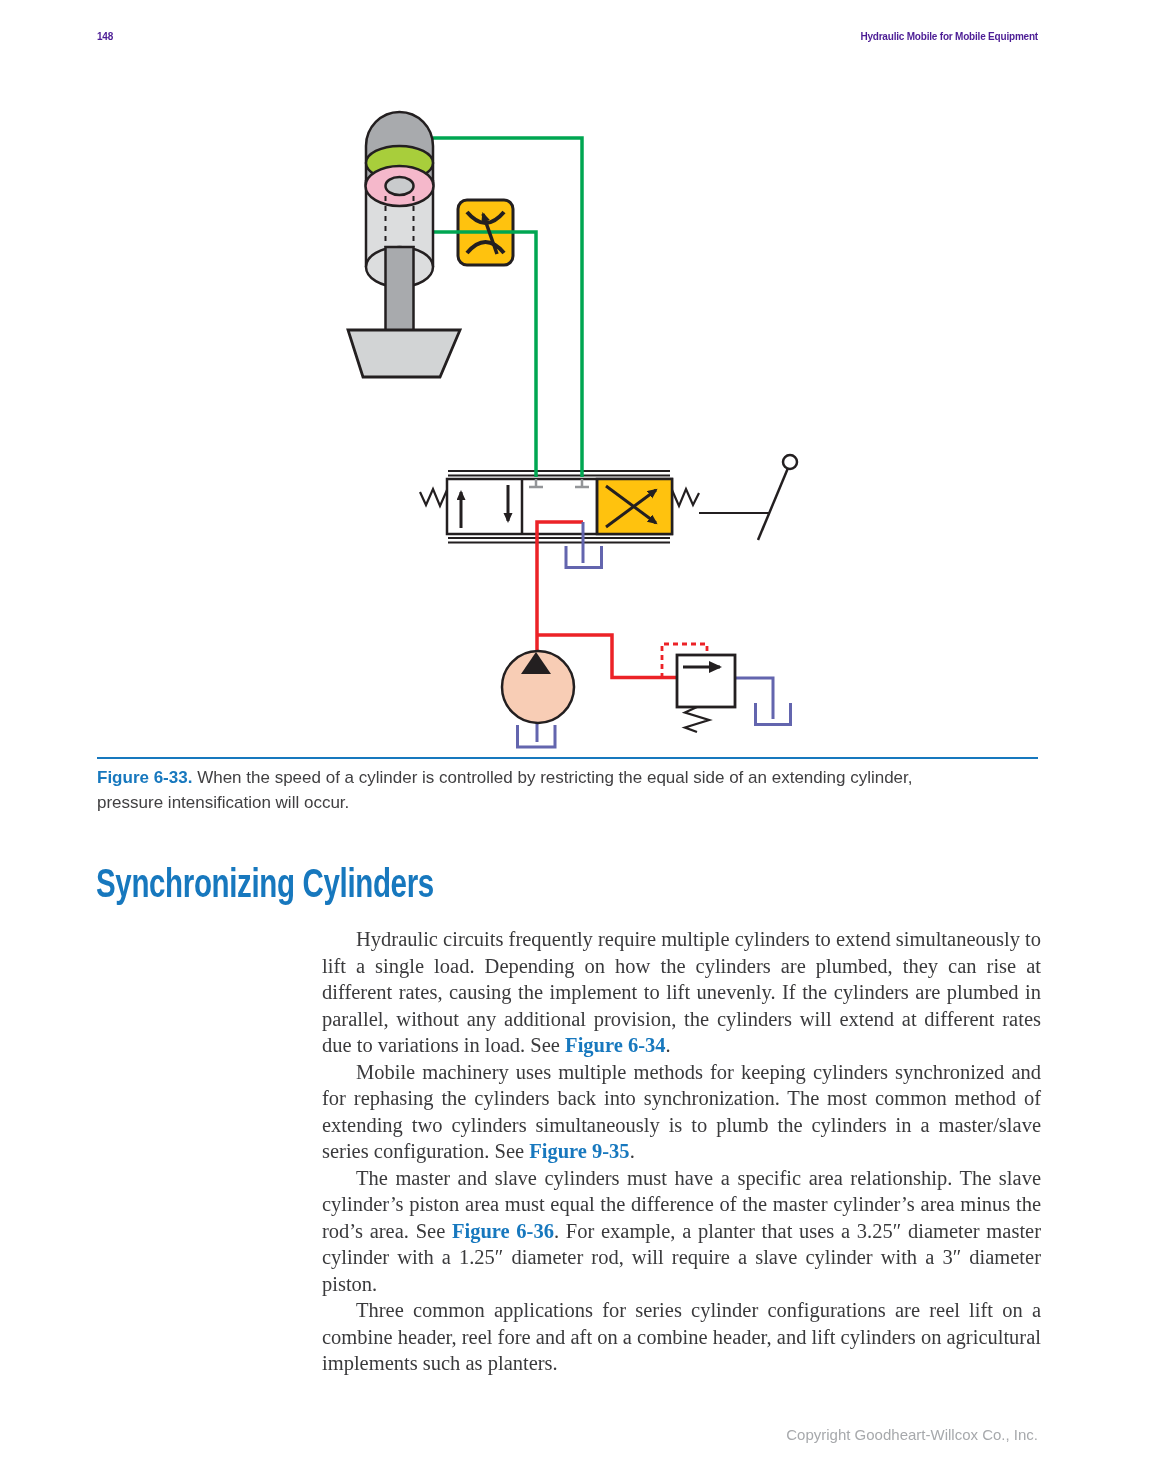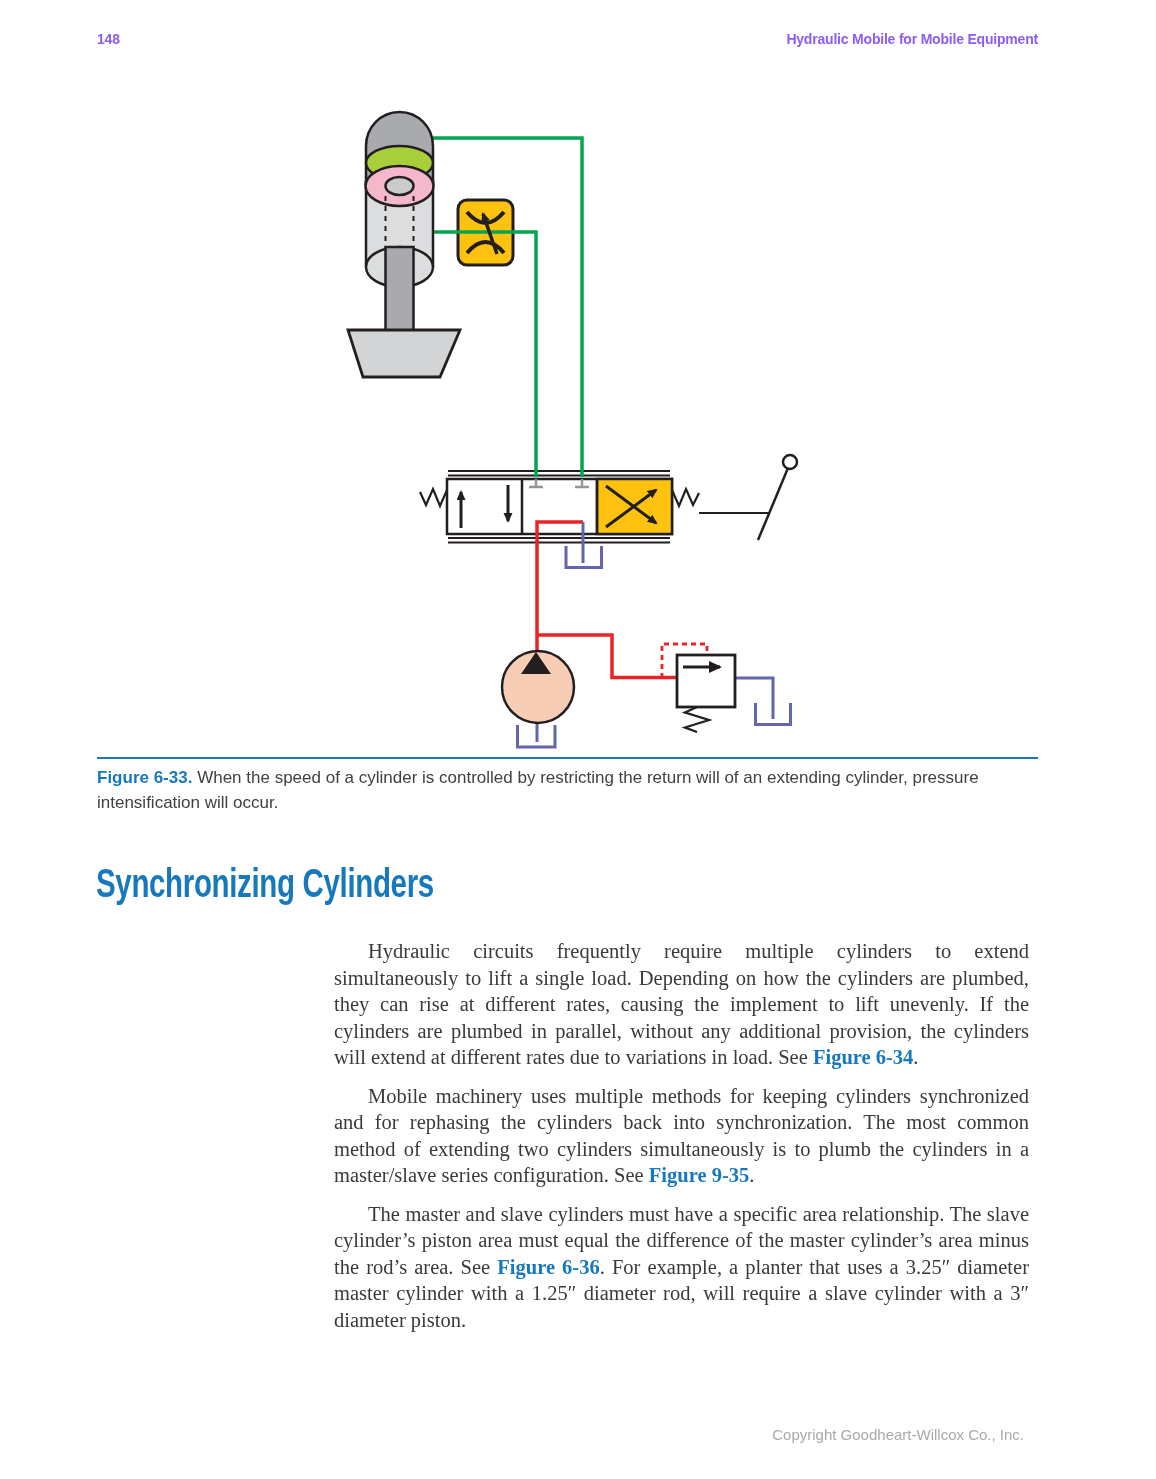--- a/index.html
+++ b/index.html
@@ -1,35 +1,35 @@
 <!DOCTYPE html>
 <html style="--c-accent_blue: #1778BE; --c-line_green: #00A651; --c-line_red: #EC2227; --c-line_blue: #6365AE; --c-valve_yellow: #FFC20E; --c-pump_pink: #F8CDB5; --c-piston_pink: #F5B8CB; --c-piston_green: #A8CE3B; --c-gray_dark: #A8AAAD; --c-gray_light: #DCDDDE; --c-outline: #231F20; --c-text_dark: #3A3A3C; --c-caption_gray: #414042; --c-footer_gray: #A7A9AC;"><head>
 <meta charset="utf-8">
 <style>
   html,body{margin:0;padding:0;background:#ffffff;}
   body{width:1156px;height:1479px;position:relative;font-family:"Liberation Sans",sans-serif;overflow:hidden;}
 
-  .hdr{position:absolute;top:31px;font-size:14px;font-weight:bold;color:#8b5cf6;letter-spacing:-0.2px;}
+  .hdr{position:absolute;top:31px;font-size:10px;font-weight:bold;color:#4c1d95;letter-spacing:-0.2px;}
   #hdr-num{left:97px;}
   #hdr-title{right:118px;}
 
   #figure-wrap{position:absolute;left:330px;top:95px;width:480px;height:660px;}
   #figure-wrap svg{width:100%;height:100%;display:block;}
 
   #caption-rule{position:absolute;left:97px;top:757px;width:941px;height:2px;background:var(--c-accent_blue,#1778BE);}
   #caption{position:absolute;left:97px;top:765px;width:884px;font-size:17px;line-height:25px;color:var(--c-caption_gray,#414042);}
   .cap-label{color:var(--c-accent_blue,#1778BE);font-weight:bold;text-align:right;}
 
   #heading{position:absolute;left:96px;top:861px;font-size:41px;line-height:44px;font-weight:bold;color:var(--c-accent_blue,#1778BE);transform:scaleX(0.72);transform-origin:left top;white-space:nowrap;letter-spacing:-0.5px;}
 
   #body-text{position:absolute;left:322px;top:926px;width:719px;font-family:"Liberation Serif",serif;font-size:20.5px;line-height:26.5px;text-align:justify;color:var(--c-text_dark,#3A3A3C);}
-  #body-text p{margin:12px;text-indent:34px;}
+  #body-text p{margin:0;text-indent:34px;}
   .figref{color:var(--c-accent_blue,#1778BE);font-weight:bold;}
 
-  #footer{position:absolute;right:132px;top:1426px;font-size:15px;color:var(--c-footer_gray,#A7A9AC);}
+  #footer{position:absolute;right:118px;top:1426px;font-size:15px;color:var(--c-footer_gray,#A7A9AC);}
 
   
   .os{stroke:var(--c-outline,#231F20);}
   .nf{fill:none;}
   .blk{fill:var(--c-outline,#231F20);}
   .gline{stroke:var(--c-line_green,#00A651);stroke-width:3.5;fill:none;}
   .rline{stroke:var(--c-line_red,#EC2227);stroke-width:3.5;fill:none;}
   .rdot{stroke:var(--c-line_red,#EC2227);stroke-width:2.8;fill:none;stroke-dasharray:5 4;}
   .bline{stroke:var(--c-line_blue,#6365AE);stroke-width:3;fill:none;}
   .ybox{fill:var(--c-valve_yellow,#FFC20E);stroke:var(--c-outline,#231F20);}
@@ -139,24 +139,25 @@
     <rect x="677" y="655" width="58" height="52" fill="#ffffff" class="os" stroke-width="2.8"></rect>
     <line x1="683" y1="667" x2="720" y2="667" class="os nf" stroke-width="3.2" marker-end="url(#ah)"></line>
     <polyline points="697,707 685,712.5 709,720 685,727.5 697,732" class="os nf" stroke-width="2.3"></polyline>
   </g>
 </svg>
 </div>
 
 <div id="caption-rule"></div>
 <div id="caption">
   <span class="cap-label">Figure 6-33.</span>
-  <span>When the speed of a cylinder is controlled by restricting the return will of an extending cylinder, pressure intensification will occur.</span>
+  <span>When the speed of a cylinder is controlled by restricting the equal side of an extending cylinder, pressure intensification will occur.</span>
 </div>
 
 <h1 id="heading" style="margin:0;">Synchronizing Cylinders</h1>
 
 <div id="body-text">
     <p><span>Hydraulic circuits frequently require multiple cylinders to extend simultaneously to lift a single load. Depending on how the cylinders are plumbed, they can rise at different rates, causing the implement to lift unevenly. If the cylinders are plumbed in parallel, without any additional provision, the cylinders will extend at different rates due to variations in load. See </span><span class="figref">Figure 6-34</span><span>.</span></p>
     <p><span>Mobile machinery uses multiple methods for keeping cylinders synchronized and for rephasing the cylinders back into synchronization. The most common method of extending two cylinders simultaneously is to plumb the cylinders in a master/slave series configuration. See </span><span class="figref">Figure 9-35</span><span>.</span></p>
     <p><span>The master and slave cylinders must have a specific area relationship. The slave cylinder’s piston area must equal the difference of the master cylinder’s area minus the rod’s area. See </span><span class="figref">Figure 6-36</span><span>. For example, a planter that uses a 3.25″ diameter master cylinder with a 1.25″ diameter rod, will require a slave cylinder with a 3″ diameter piston.</span></p>
+    <p><span>Three common applications for series cylinder configurations are reel lift on a combine header, reel fore and aft on a combine header, and lift cylinders on agricultural implements such as planters.</span></p>
   </div>
 
 <div id="footer">Copyright Goodheart-Willcox Co., Inc.</div>
 
 </body></html>

